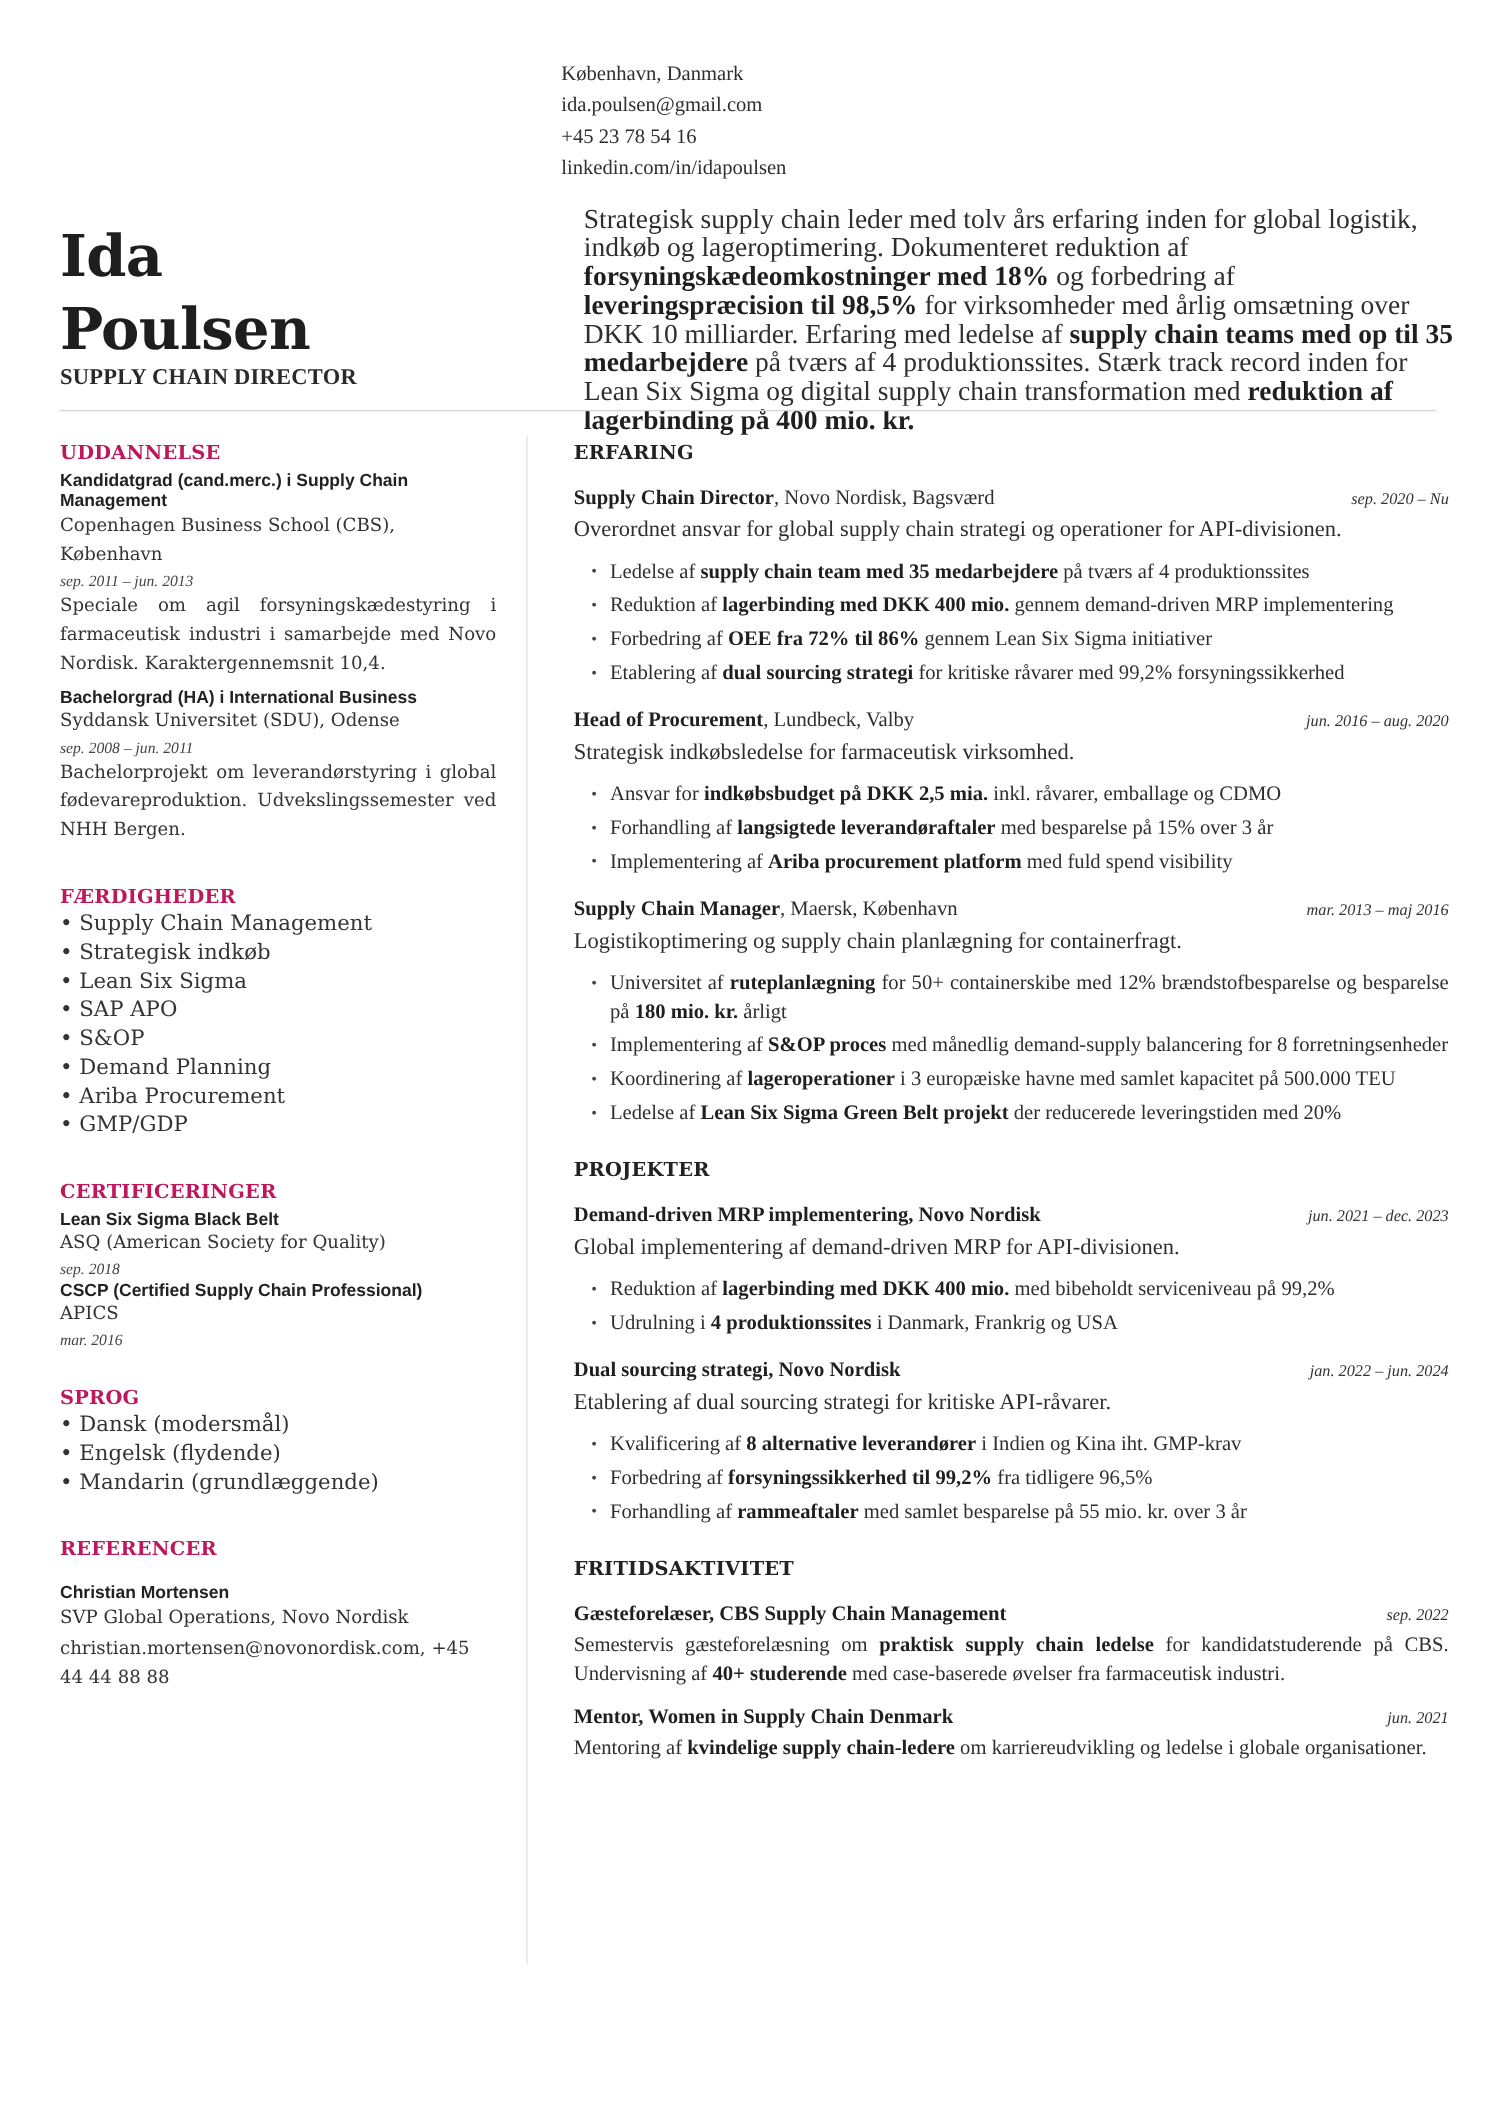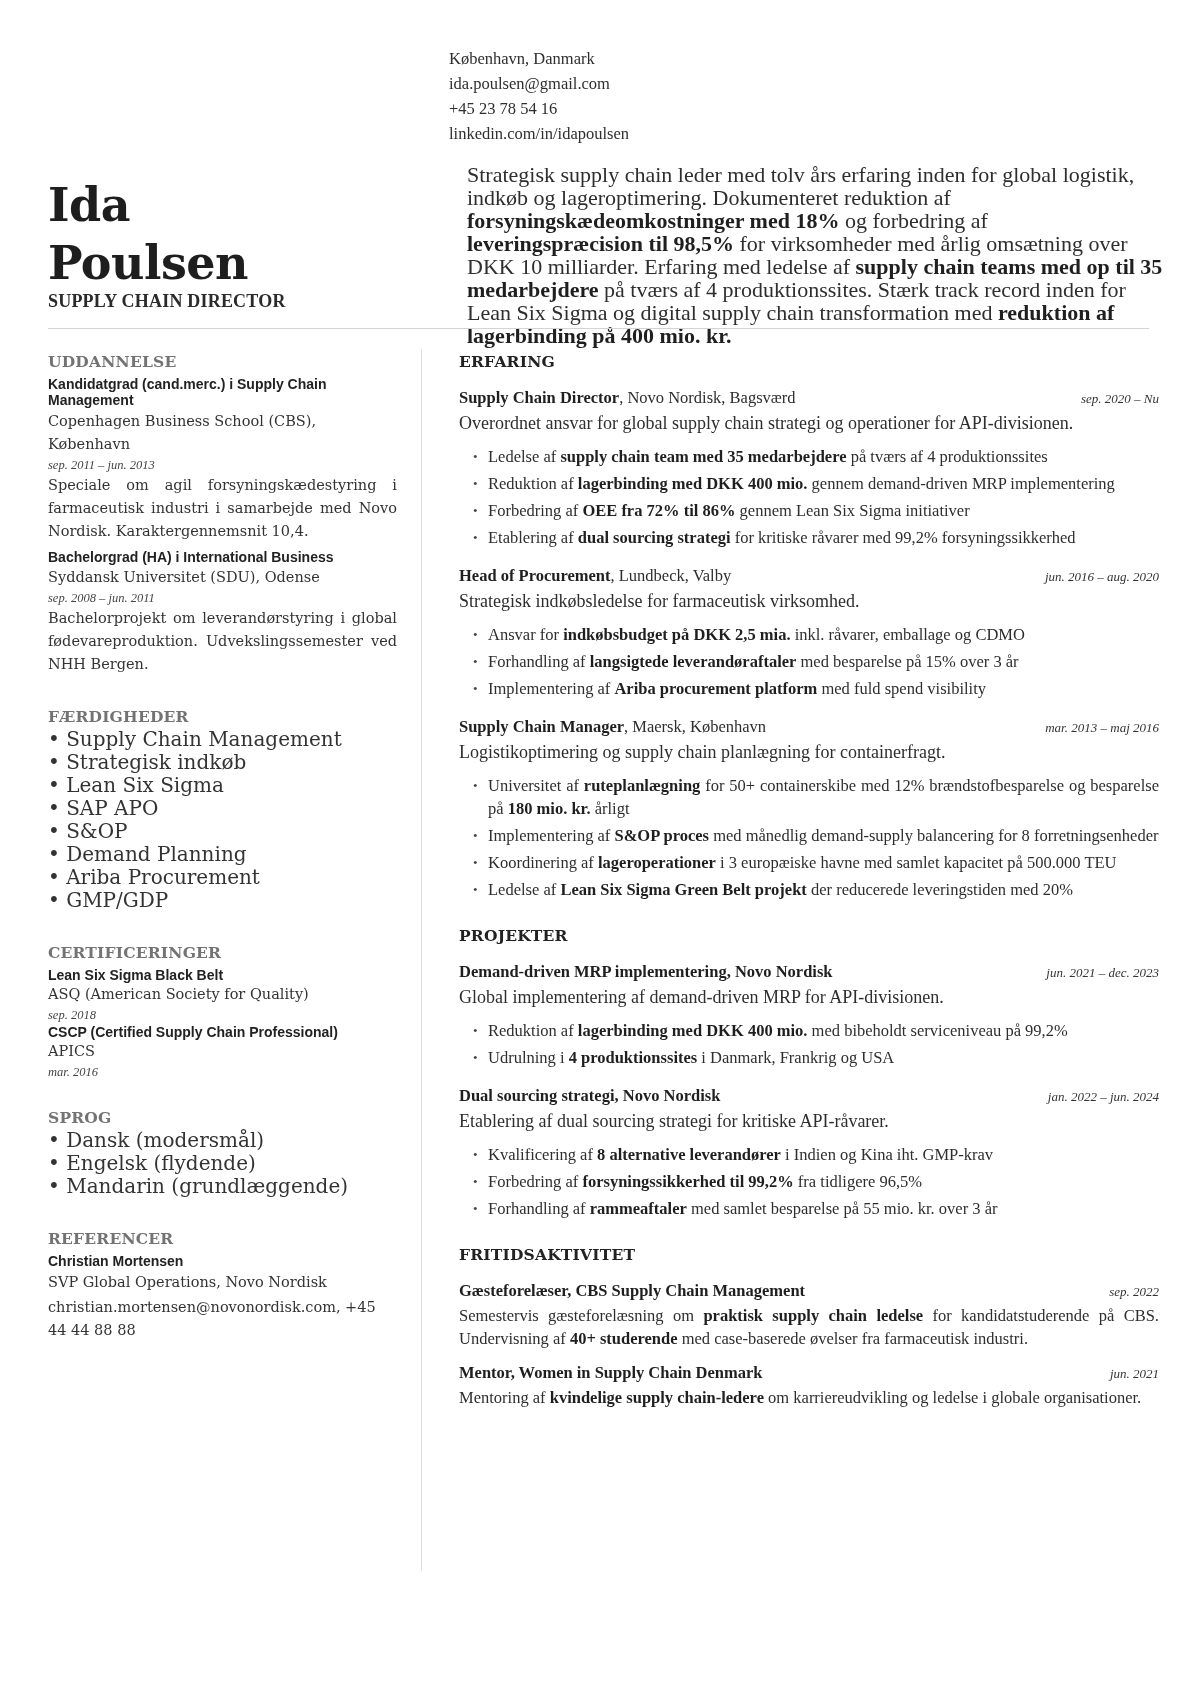--- a/index.html
+++ b/index.html
@@ -21,26 +21,26 @@
   .contact div { font-family: "Liberation Serif", serif; font-size: 16.5px; line-height: 25px; color: #2e2e2e; }
 
   .summary { position: absolute; left: 467px; top: 163px; width: 700px; font-family: "Liberation Serif", serif; font-size: 22px; line-height: 23px; color: #2e2e2e; }
   .summary b { font-weight: bold; color: #1f1f1f; }
 
   .hrule { position: absolute; left: 48px; top: 328px; width: 1101px; height: 1px; background: #d4d4d4; }
   .vrule { position: absolute; left: 421px; top: 349px; width: 1px; height: 1222px; background: #dedede; }
 
   
   .left { position: absolute; left: 48px; top: 351px; width: 349px; }
-  .sec-title { font-family: "DejaVu Serif", serif; font-weight: bold; font-size: 15.5px; line-height: 22px; color: #737373; letter-spacing: 0.2px; }
+  .sec-title { font-family: "DejaVu Serif", serif; font-weight: bold; font-size: 15.5px; line-height: 22px; color: #be185d; letter-spacing: 0.2px; }
   .l-bold { font-family: Liberation Sans, sans-serif; font-weight: bold; font-size: 14px; line-height: 16px; color: #222; }
   .l-text { font-family: "DejaVu Serif", serif; font-size: 14.5px; line-height: 23px; color: #333; }
   .l-date { font-family: "Liberation Serif", serif; font-style: italic; font-size: 12.5px; line-height: 18px; color: #444; }
   .l-just { text-align: justify; }
-  .l-item { font-family: "DejaVu Serif", serif; font-size: 20px; line-height: 23px; color: #333; }
+  .l-item { font-family: "DejaVu Serif", serif; font-size: 17px; line-height: 23px; color: #333; }
 
   
   .right { position: absolute; left: 459px; top: 351px; width: 700px; }
   .r-sec { font-family: "DejaVu Serif", serif; font-weight: bold; font-size: 15.5px; line-height: 22px; color: #222; letter-spacing: 0.2px; }
   .job-head { display: flex; justify-content: space-between; align-items: baseline; font-family: "Liberation Serif", serif; font-size: 16.5px; line-height: 24px; color: #2e2e2e; gap: 31px; }
   .job-head b { font-weight: bold; color: #1f1f1f; }
   .job-date { font-family: "Liberation Serif", serif; font-style: italic; font-size: 13px; color: #333; white-space: nowrap; }
   .job-desc { font-family: "Liberation Serif", serif; font-size: 18px; line-height: 24px; color: #2e2e2e; }
   ul.bullets { list-style: none; margin-top: 10px; }
   ul.bullets li { position: relative; padding-left: 29px; font-family: "Liberation Serif", serif; font-size: 16.5px; line-height: 23px; color: #2e2e2e; margin-bottom: 4px; text-align: justify; }
@@ -122,21 +122,21 @@
       <div class="sec-title">SPROG</div>
       <div>
           <div class="l-item">• Dansk (modersmål)</div>
           <div class="l-item">• Engelsk (flydende)</div>
           <div class="l-item">• Mandarin (grundlæggende)</div>
         </div>
     </section>
 
     <section style="margin-top:30px">
       <div class="sec-title">REFERENCER</div>
-      <div style="margin-top:3px">
+      <div style="margin-top:15px">
         <div class="l-bold">Christian Mortensen</div>
         <div class="l-text" style="margin-top:2px">SVP Global Operations, Novo Nordisk</div>
         <div class="l-text" style="margin-top:2px">christian.mortensen@novonordisk.com, +45 44 44 88 88</div>
       </div>
     </section>
   </div>
 
   <div class="right">
 
     <section>

